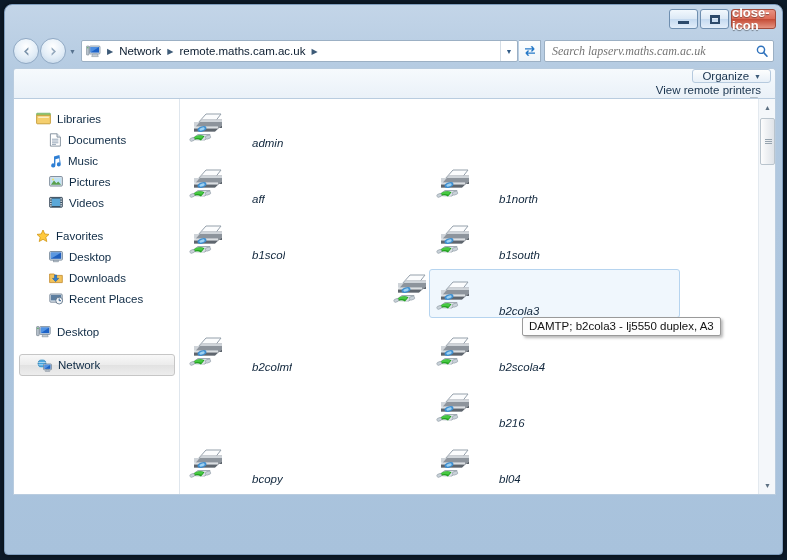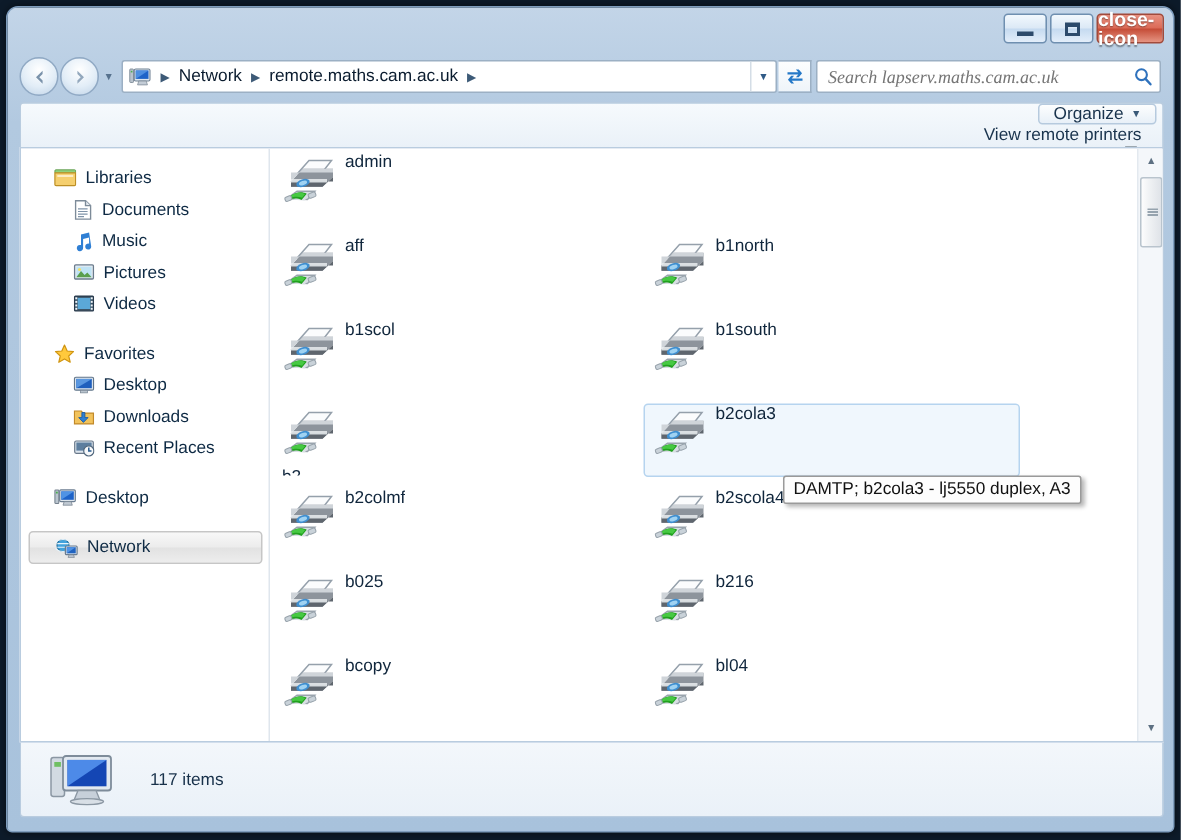--- a/index.html
+++ b/index.html
@@ -180,24 +180,25 @@
     flex: 1 1 auto; position: relative;
     background: #fff;
     overflow: hidden;
   }
   #grid {
     position: absolute; left: 0; top: 0; right: 17px; bottom: 0;
   }
   .tile {
     position: absolute;
     width: 251px; height: 49px;
-    display: flex; align-items: flex-start; gap: 2px;
+    display: flex; align-items: flex-end; gap: 24px;
     padding-left: 5px;
     border: 1px solid transparent; border-radius: 3px;
     cursor: default;
+    font-style: italic;
   }
   .tile.selected {
     background: #f0f7fd;
     border-color: #b6d4ef;
   }
   .tile-label {
     font-size: 11.5px; color: #10263c;
     white-space: nowrap; overflow: hidden; text-overflow: ellipsis;
   }
 
@@ -665,40 +666,20 @@
     <path d="M3 30.5 L10 25.5 L22 25.5 L17 31 Z" fill="#d7dde2" stroke="#9aa4ad" stroke-width=".9"></path>
     <path d="M7.5 31.2 L13.5 26.2 L20.5 26.2 L15 31.6 Z" fill="#d9dfe4"></path>
     <path d="M5.5 28.8 C9 25.8 13.5 25.6 16.5 27.2 L13 31.4 C10.5 30 7.5 30.2 5.5 31 Z" fill="#21a11e"></path>
     <path d="M6 28.5 C9 26.2 12.6 26.1 15.4 27.4 L13.4 29.8 C11 28.8 8 29 6.4 29.6 Z" fill="#47c943"></path>
     <rect x="2" y="29" width="4.5" height="3" rx="1" fill="#c9d2d9" stroke="#97a2ab" stroke-width=".7" transform="rotate(-20 4 30.5)"></rect>
     <rect x="17.5" y="26.5" width="5" height="3.2" rx="1" fill="#c9d2d9" stroke="#97a2ab" stroke-width=".7" transform="rotate(-20 20 28)"></rect>
   </svg>
             </span>
             <span class="tile-label">b2scola4</span>
           </div>
-          <div class="tile" style="left: 2px; top: 282px;">
-            <span style="flex: 0 0 40px;">
-              <svg width="40" height="40" viewBox="0 0 40 40">
-    <path d="M10 14 L18 5 L33 5 L26 14 Z" fill="#fbfcfd" stroke="#95a0ab" stroke-width="1"></path>
-    <path d="M6 19 L14 10.5 L34 10.5 L34 16 L27 22.5 L6 22.5 Z" fill="#8d949c"></path>
-    <path d="M6 19 L14 10.5 L34 10.5 L34 13 L6 13 Z" fill="#cfd4d9"></path>
-    <path d="M6 19 L34 19 L34 16 L27 22.5 L6 22.5 Z" fill="#5f666e"></path>
-    <path d="M6 17.4 L30 17.4 L30 19.6 L6 19.6 Z" fill="#e9ecef" opacity=".85"></path>
-    <ellipse cx="14" cy="20" rx="4.6" ry="2.5" fill="#3f8fd0" transform="rotate(-18 14 20)"></ellipse>
-    <ellipse cx="14" cy="20" rx="2.8" ry="1.4" fill="#9fd2f2" transform="rotate(-18 14 20)"></ellipse>
-    <path d="M3 30.5 L10 25.5 L22 25.5 L17 31 Z" fill="#d7dde2" stroke="#9aa4ad" stroke-width=".9"></path>
-    <path d="M7.5 31.2 L13.5 26.2 L20.5 26.2 L15 31.6 Z" fill="#d9dfe4"></path>
-    <path d="M5.5 28.8 C9 25.8 13.5 25.6 16.5 27.2 L13 31.4 C10.5 30 7.5 30.2 5.5 31 Z" fill="#21a11e"></path>
-    <path d="M6 28.5 C9 26.2 12.6 26.1 15.4 27.4 L13.4 29.8 C11 28.8 8 29 6.4 29.6 Z" fill="#47c943"></path>
-    <rect x="2" y="29" width="4.5" height="3" rx="1" fill="#c9d2d9" stroke="#97a2ab" stroke-width=".7" transform="rotate(-20 4 30.5)"></rect>
-    <rect x="17.5" y="26.5" width="5" height="3.2" rx="1" fill="#c9d2d9" stroke="#97a2ab" stroke-width=".7" transform="rotate(-20 20 28)"></rect>
-  </svg>
-            </span>
-            <span class="tile-label">b025</span>
-          </div>
           <div class="tile" style="left: 249px; top: 282px;">
             <span style="flex: 0 0 40px;">
               <svg width="40" height="40" viewBox="0 0 40 40">
     <path d="M10 14 L18 5 L33 5 L26 14 Z" fill="#fbfcfd" stroke="#95a0ab" stroke-width="1"></path>
     <path d="M6 19 L14 10.5 L34 10.5 L34 16 L27 22.5 L6 22.5 Z" fill="#8d949c"></path>
     <path d="M6 19 L14 10.5 L34 10.5 L34 13 L6 13 Z" fill="#cfd4d9"></path>
     <path d="M6 19 L34 19 L34 16 L27 22.5 L6 22.5 Z" fill="#5f666e"></path>
     <path d="M6 17.4 L30 17.4 L30 19.6 L6 19.6 Z" fill="#e9ecef" opacity=".85"></path>
     <ellipse cx="14" cy="20" rx="4.6" ry="2.5" fill="#3f8fd0" transform="rotate(-18 14 20)"></ellipse>
     <ellipse cx="14" cy="20" rx="2.8" ry="1.4" fill="#9fd2f2" transform="rotate(-18 14 20)"></ellipse>
@@ -763,26 +744,14 @@
           <span>▼</span>
         </div>
       </div>
     </div>
   </div>
 
   <div id="tooltip">
     <span>DAMTP; b2cola3 - lj5550 duplex, A3</span>
   </div>
 
-  <div id="statusbar">
-    <svg width="46" height="38" viewBox="0 0 46 38">
-      <rect x="2" y="4" width="9" height="26" rx="1.6" fill="#d2dae2" stroke="#8b97a3" stroke-width="1"></rect>
-      <rect x="4.2" y="7" width="4.4" height="3.2" fill="#6fbf63"></rect>
-      <rect x="10" y="3" width="32" height="23" rx="2" fill="#e2e9f0" stroke="#7e8c9a" stroke-width="1.2"></rect>
-      <rect x="13" y="5.6" width="26" height="17.6" fill="#1446b4"></rect>
-      <path d="M13 5.6 L39 5.6 L13 23.2 Z" fill="#4d8ae8"></path>
-      <path d="M20 26 h12 l2.6 6.4 h-17.2 Z" fill="#c7d0da" stroke="#8b97a3" stroke-width=".9"></path>
-      <ellipse cx="26" cy="33.4" rx="11" ry="2" fill="#d8dfe6" stroke="#8b97a3" stroke-width=".9"></ellipse>
-    </svg>
-    <span id="status-text">117 items</span>
-  </div>
 
 </div>
 
 </body></html>

